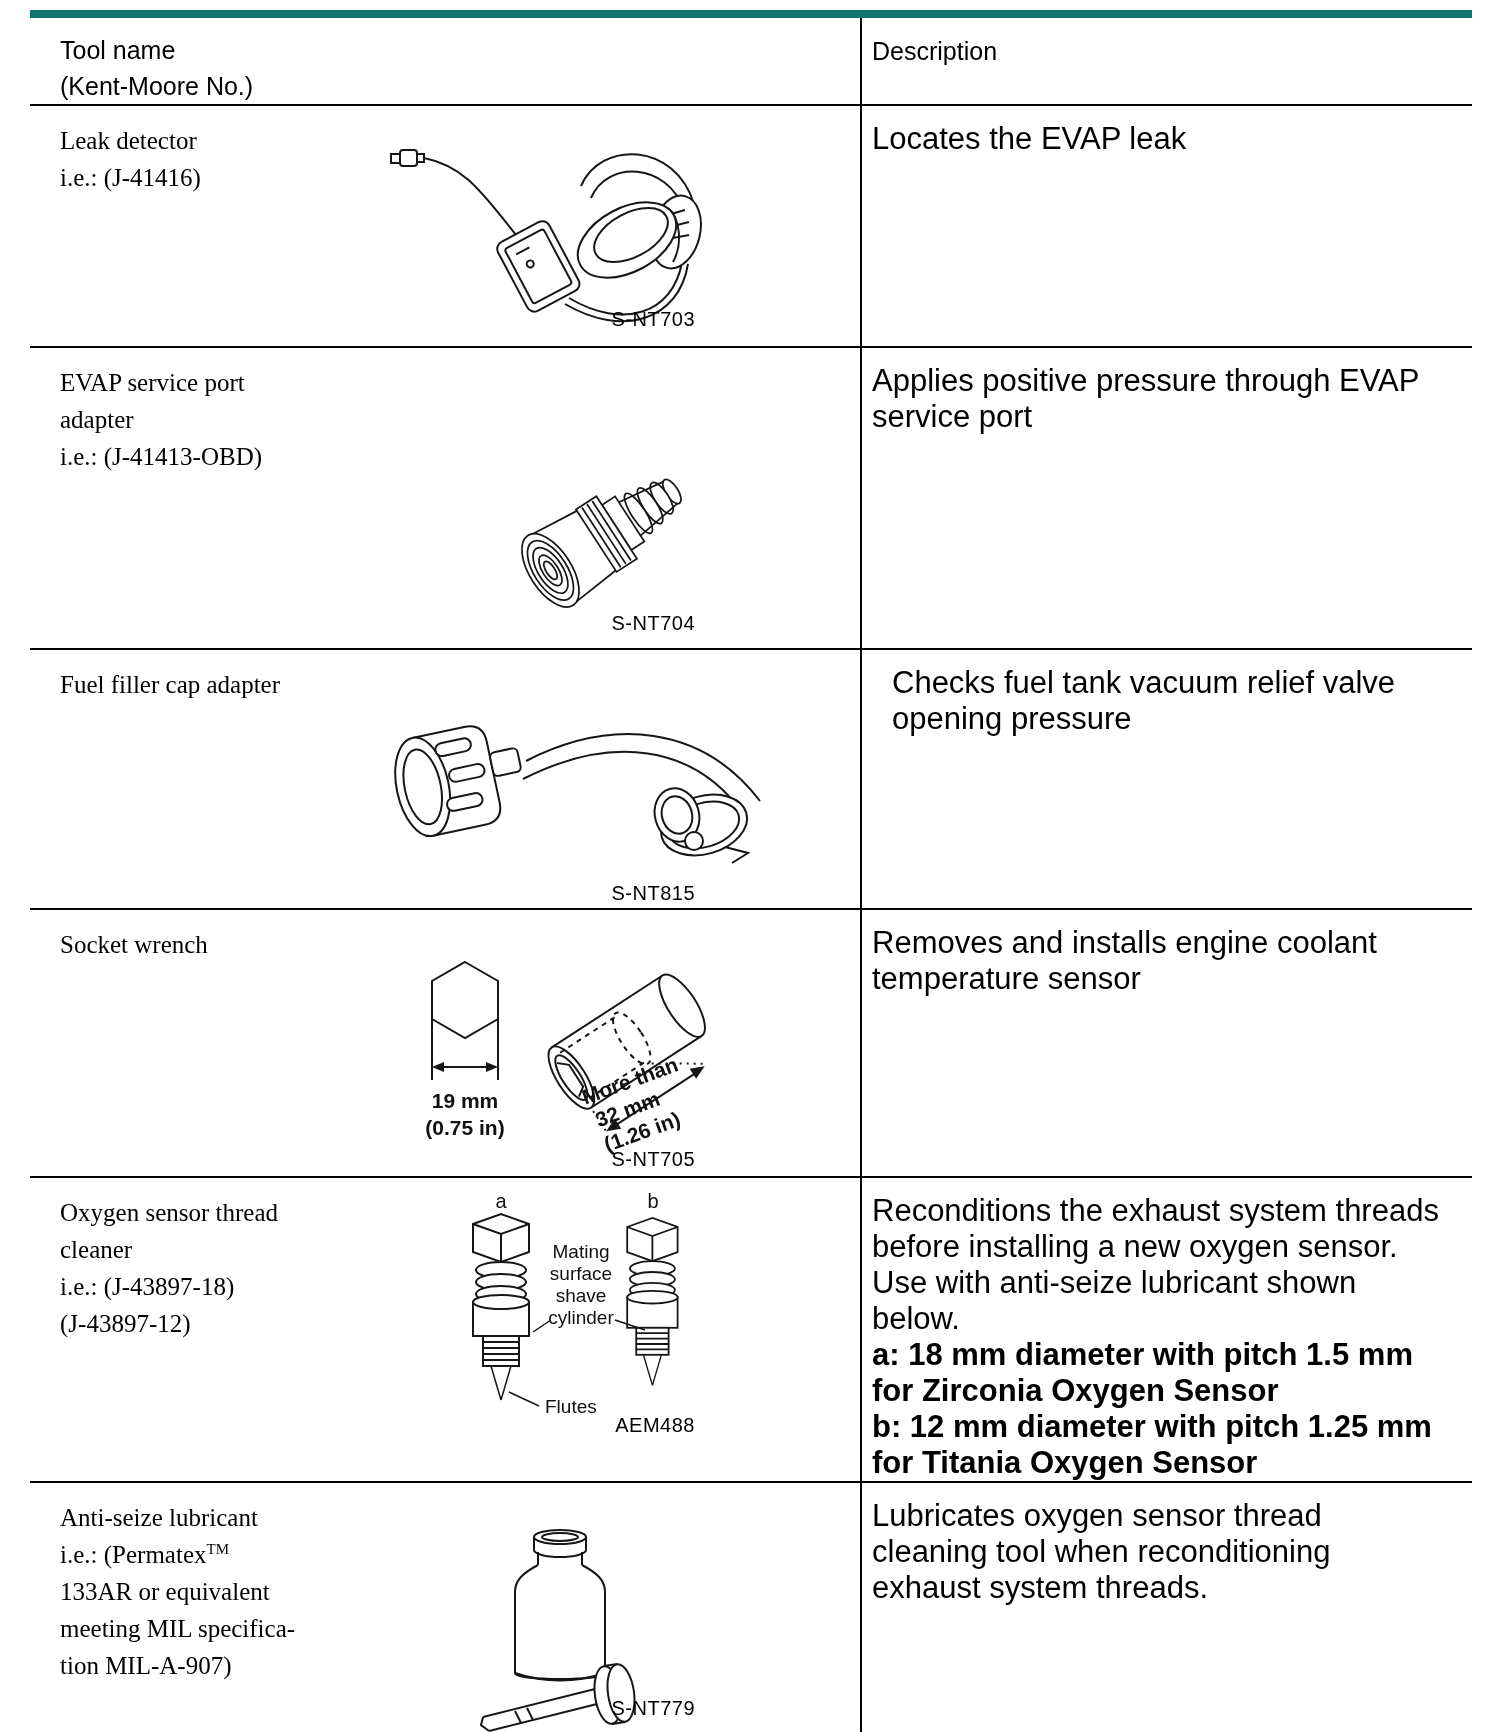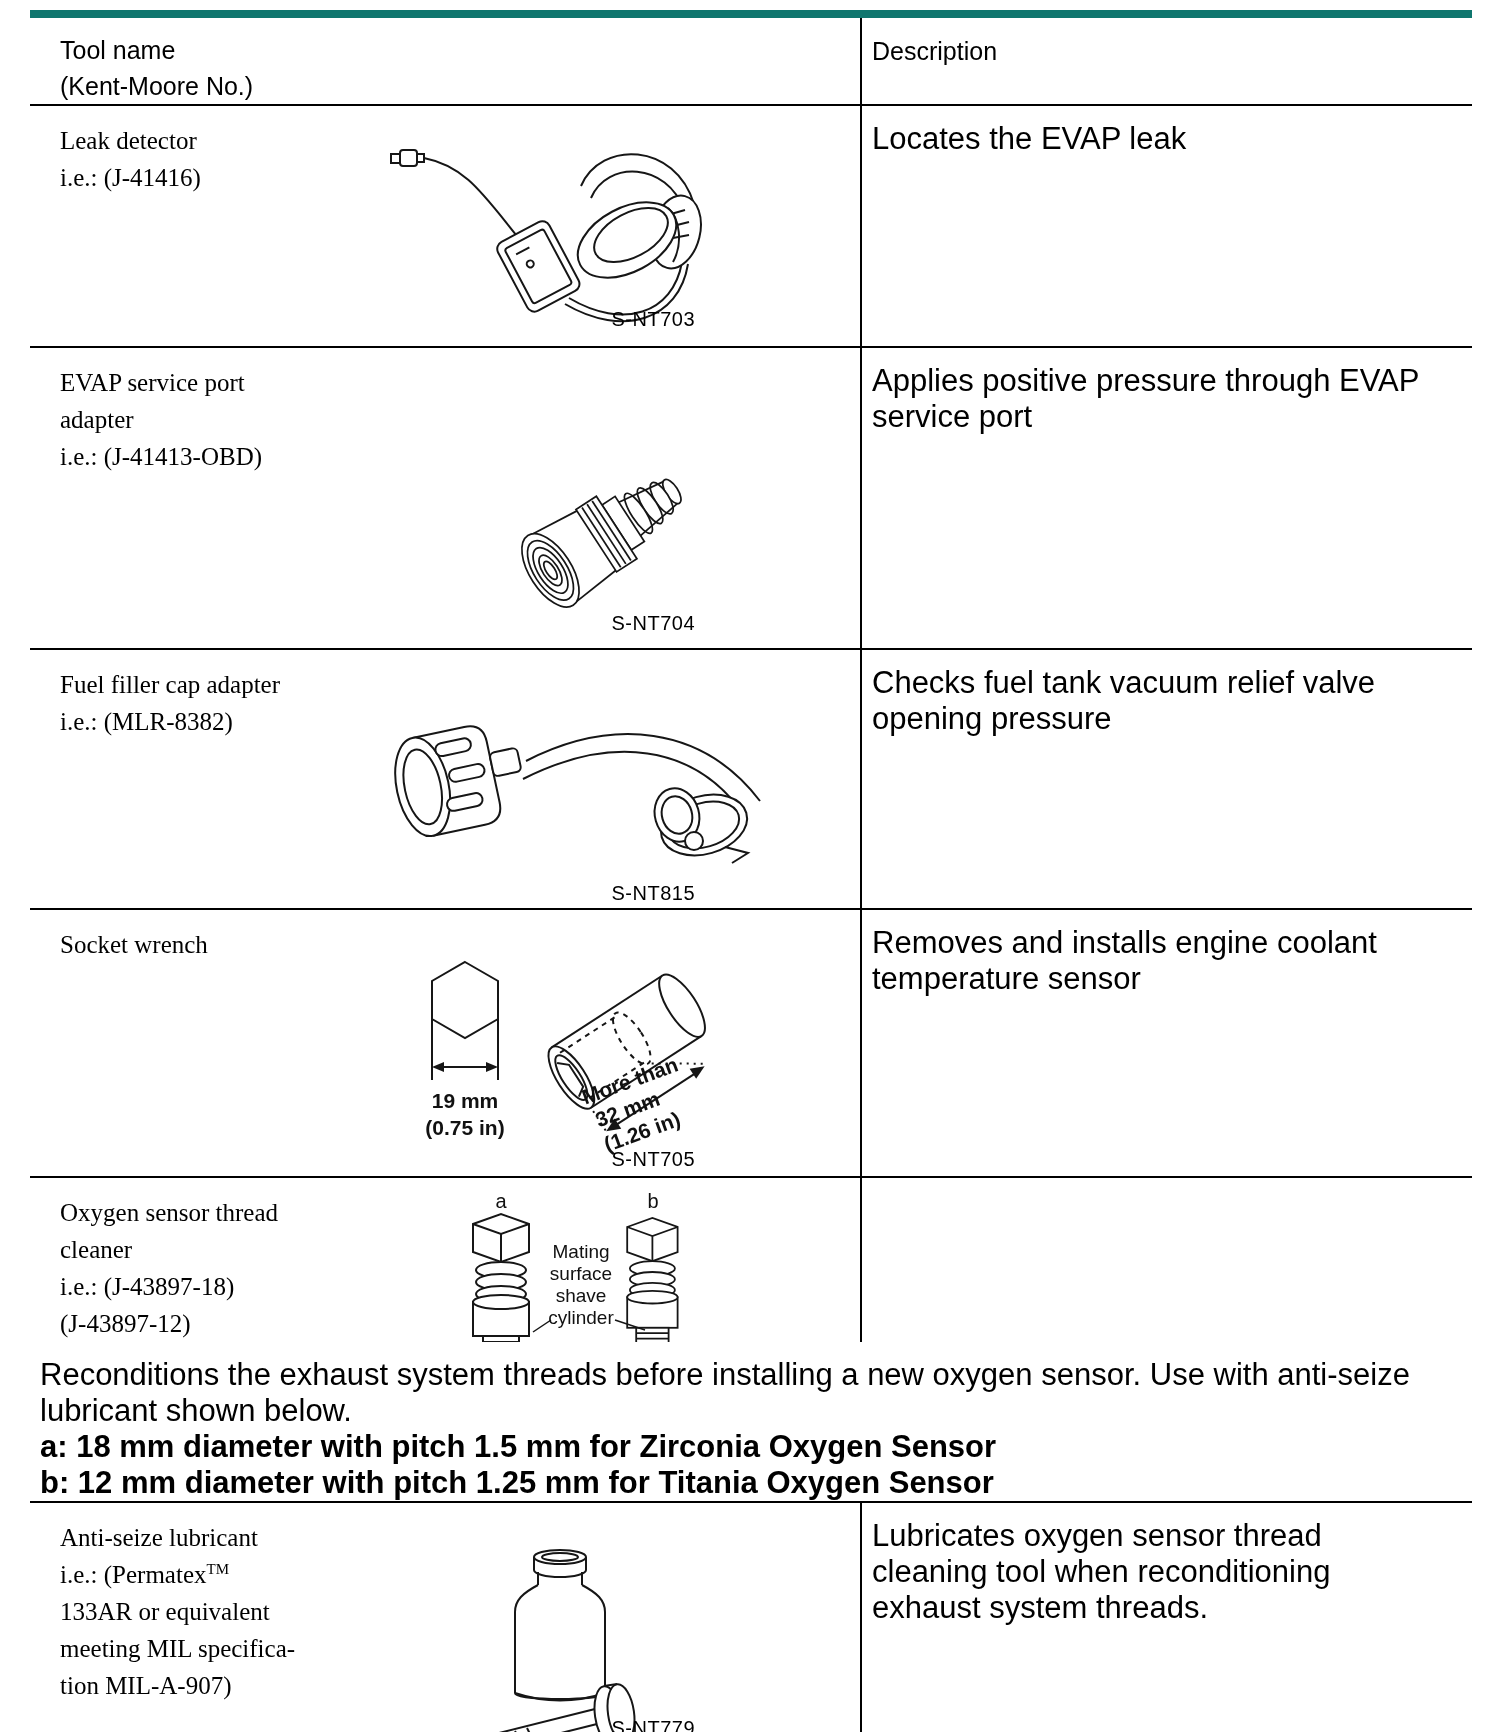--- a/index.html
+++ b/index.html
@@ -23,22 +23,22 @@
   .head-left { padding:14px 0 0 30px; font-size:25px; line-height:36px; }
   .head-right { padding:22px 30px 0 26px; font-size:25px; line-height:36px; }
   .tool-name { padding:16px 0 0 30px; font-size:25px; line-height:37px; width:330px;font-family:Liberation Serif, serif; }
   .desc { font-size:31px; line-height:36px; }
   .desc.bold { font-weight:bold; }
   .fig { position:absolute; }
   .figcode { position:absolute; left:480px; width:185px; text-align:right; font-size:20px; letter-spacing:0.5px; }
   sup.tm { font-size:15px; vertical-align:super; line-height:0; }
   svg { overflow:visible; display:block; }
   svg text { font-family:"Liberation Sans", sans-serif; fill:#111; }
-  .r1 { min-height:242px; } .r2 { min-height:302px; } .r3 { min-height:260px; }
-  .r4 { min-height:268px; } .r5 { min-height:267px;flex-direction:column; } .r6 { min-height:268px; }
+  .r1 { min-height:242px; } .r2 { min-height:302px; } .r3 { min-height:260px;gap:20px; }
+  .r4 { min-height:268px; } .r5 { min-height:267px; } .r6 { min-height:268px; }
   .ann { font-size:21px; font-weight:bold; }
   .abl { font-size:20px; }
   .callout { font-size:19px; }
 </style>
 </head>
 <body>
 
 <div class="tools-table">
 
   <div class="trow header-row">
@@ -126,21 +126,20 @@
     </div>
     <div class="cell right">
       <div class="desc">Applies positive pressure through EVAP service port</div>
     </div>
   </div>
 
   <div class="trow r3">
     <div class="cell left">
       <div class="tool-name">
         <div>Fuel filler cap adapter</div>
-        <div>i.e.: (MLR-8382)</div>
       </div>
       <div class="fig" style="left:350px; top:25px;">
         <svg width="420" height="200" viewBox="0 0 420 200">
           <g fill="none" stroke="#161616" stroke-width="2">
             <g transform="rotate(-12 75 105)">
               <path d="M 42,55 L 95,55 Q 114,55 114,74 L 114,136 Q 114,155 95,155 L 42,155" fill="#fff"></path>
               <ellipse cx="42" cy="105" rx="26" ry="50" fill="#fff"></ellipse>
               <ellipse cx="42" cy="105" rx="18" ry="38"></ellipse>
               <rect x="62" y="66" width="36" height="13" rx="6.5" fill="#fff"></rect>
               <rect x="70" y="94" width="36" height="13" rx="6.5" fill="#fff"></rect>

